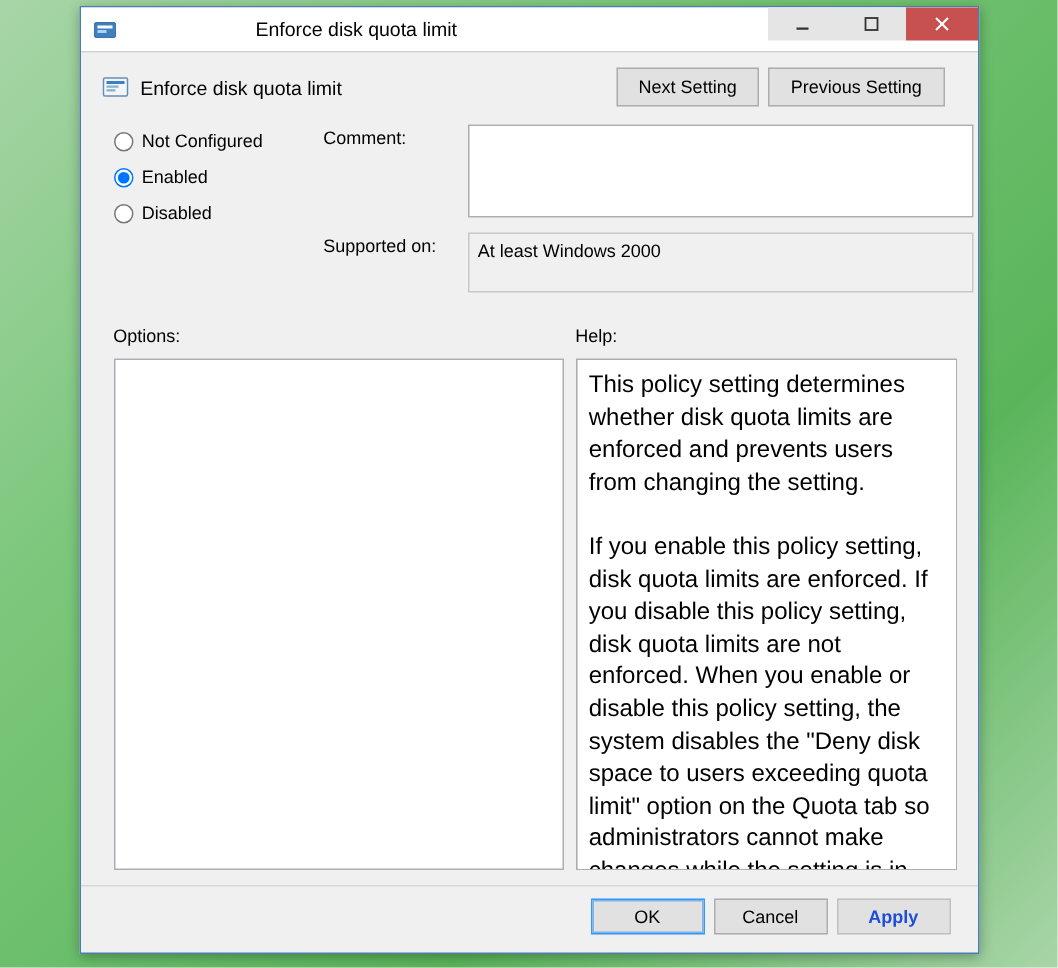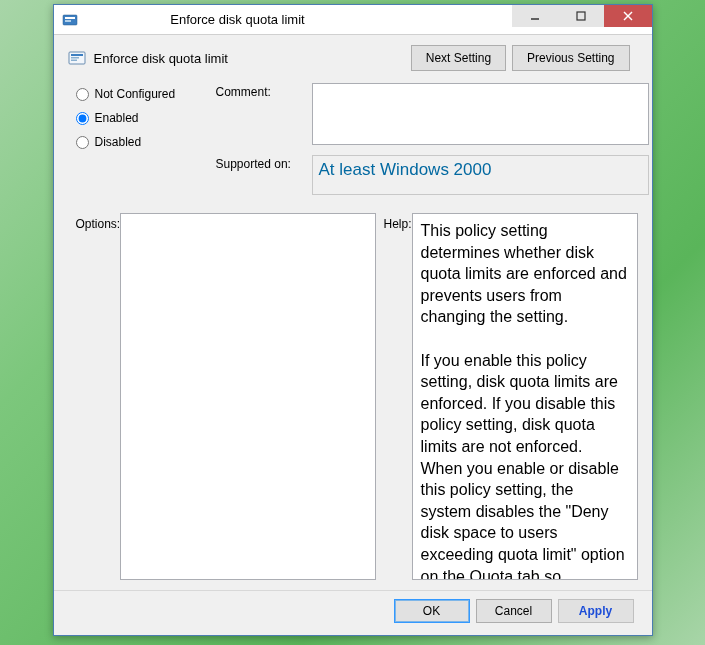--- a/index.html
+++ b/index.html
@@ -144,34 +144,34 @@
       font-size: 12px;
       padding: 2px 4px;
       overflow-y: scroll;
     }
     .supported-box {
       flex: 1;
       height: 40px;
       border: 1px solid #c8c8c8;
       background: #f0f0f0;
       padding: 4px 6px;
-      font-size: 17px;
+      font-size: 12px;
       overflow-y: scroll;
-      color: #0369a1;
+      color: #000000;
     }
     .lower {
       display: flex;
       gap: 8px;
       padding: 0 14px 10px 22px;
       flex: 1;
       min-height: 0;
     }
     .options-panel, .help-panel {
       display: flex;
-      flex-direction: row;
+      flex-direction: column;
       min-height: 0;
     }
     .options-panel { width: 300px; }
     .help-panel { flex: 1; }
     .panel-label {
       font-size: 12px;
       margin-bottom: 8px;
       padding-top: 4px;
     }
     .options-box {

